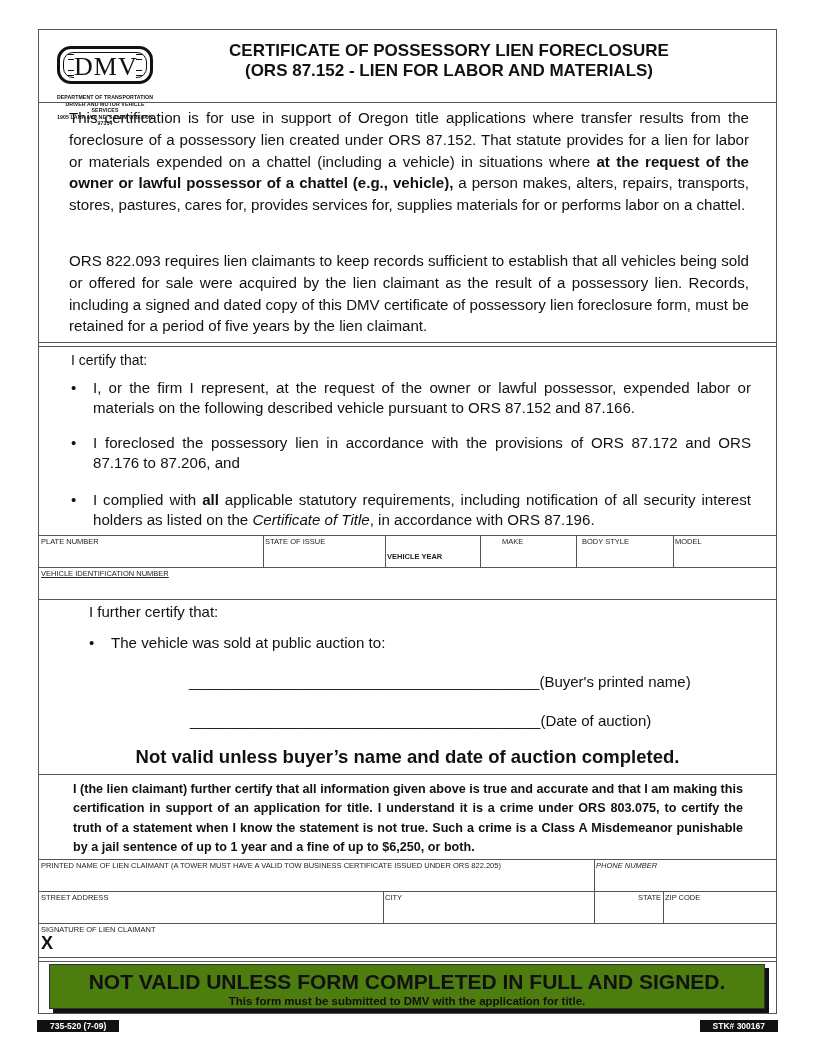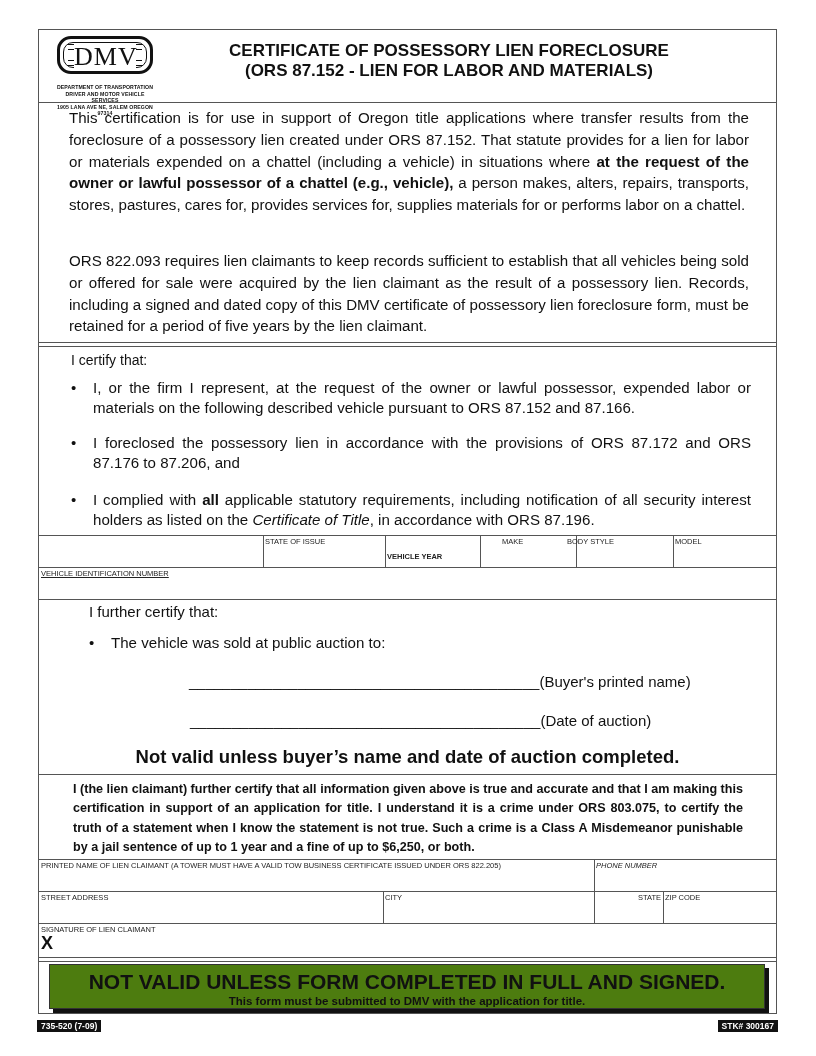--- a/index.html
+++ b/index.html
@@ -3,21 +3,21 @@
 <meta charset="utf-8">
 <style>
   html, body { margin:0; padding:0; background:#fff; }
   body { width:816px; height:1056px; position:relative; font-family:"Liberation Sans", sans-serif; color:#111; overflow:hidden; }
   .page { position:absolute; left:38px; top:29px; width:739px; height:985px; border:1px solid #555; box-sizing:border-box; }
   .hline { position:absolute; left:0; right:0; height:0; border-top:1px solid #555; }
   .dbl { position:absolute; left:0; right:0; height:3px; border-top:1px solid #555; border-bottom:1px solid #555; }
 
   
   .logo { position:absolute; left:14px; top:6px; width:104px; height:66px; }
-  .dmv-badge { width:96px; height:38px; margin:0 auto; border:3px solid #111; border-radius:14px; box-sizing:border-box; position:relative; background:#fff; }
+  .dmv-badge { width:96px; height:38px; margin:10px auto; border:3px solid #111; border-radius:14px; box-sizing:border-box; position:relative; background:#fff; }
   .dmv-badge::before { content:""; position:absolute; left:3px; right:3px; top:3px; bottom:3px; border:1.5px solid #111; border-radius:10px; }
   .dmv-badge .stripe-top, .dmv-badge .stripe-bot { position:absolute; left:8px; right:8px; height:4px; border-top:1px solid #111; border-bottom:1px solid #111; }
   .dmv-badge .stripe-top { top:5px; } .dmv-badge .stripe-bot { bottom:5px; }
   .dmv-text { position:absolute; left:0; right:0; top:4px; text-align:center; font-family:"Liberation Serif", serif; font-size:26px; line-height:28px; letter-spacing:1px; background:#fff; margin:0 14px; }
   .dept { text-align:center; font-size:5.2px; font-weight:bold; line-height:6.5px; margin-top:10px; letter-spacing:0.1px; }
   .title { position:absolute; left:160px; top:11px; width:500px; text-align:center; font-weight:bold; font-size:17px; line-height:20px; }
 
   .para { position:absolute; left:30px; width:680px; font-size:15.1px; line-height:21.8px; text-align:justify; }
   .para b { font-weight:bold; }
   .certify-head { position:absolute; left:32px; font-size:14px; }
@@ -30,21 +30,21 @@
 
   .fc-head { position:absolute; left:50px; font-size:15px; }
   .sig-line { position:absolute; font-size:15px; white-space:nowrap; }
   .warn1 { position:absolute; left:0; right:0; text-align:center; font-weight:bold; font-size:18.5px; }
   .legal { position:absolute; left:34px; width:670px; font-weight:bold; font-size:12.6px; line-height:19.3px; text-align:justify; }
 
   .notice { position:absolute; left:10px; top:934px; width:716px; height:45px; border:1px solid #333; box-shadow:4px 4px 0 #111; box-sizing:border-box; background:#4d7c0f; text-align:center; }
   .notice .n1 { font-weight:bold; font-size:21px; line-height:24px; margin-top:5px; }
   .notice .n2 { font-weight:bold; font-size:11.5px; line-height:14px; }
 
-  .footer-badge { position:absolute; top:1020px; background:#111; color:#fff; font-weight:bold; font-size:8.5px; padding:1px 4px; line-height:10px; }
+  .footer-badge { position:absolute; top:1020px; background:#111; color:#fff; font-weight:bold; font-size:8.5px; padding:1px 13px; line-height:10px; }
 </style>
 </head>
 <body>
 
 <div class="page">
 
   <div class="logo">
     <div class="dmv-badge">
       <div class="stripe-top"></div>
         <div class="stripe-bot"></div>
@@ -73,30 +73,33 @@
 
   <div class="hline" style="top:505px;"></div>
   <div class="hline" style="top:537px;"></div>
   <div class="hline" style="top:569px;"></div>
   <div class="vline" style="left:224px; top:505px; height:32px;"></div>
   <div class="vline" style="left:346px; top:505px; height:32px;"></div>
   <div class="vline" style="left:441px; top:505px; height:32px;"></div>
   <div class="vline" style="left:537px; top:505px; height:32px;"></div>
   <div class="vline" style="left:634px; top:505px; height:32px;"></div>
 
+  <div class="cell" style="left:0; top:505px; width:224px; height:32px;">
+      <div>PLATE NUMBER</div>
+    </div>
   <div class="cell" style="left:224px; top:505px; width:122px; height:32px;">
       <div>STATE OF ISSUE</div>
     </div>
   <div class="cell" style="left:346px; top:520px; width:95px; height:32px;font-weight:bold;">
       <div>VEHICLE YEAR</div>
     </div>
   <div class="cell" style="left:461px; top:505px; width:96px; height:32px;">
       <div>MAKE</div>
     </div>
-  <div class="cell" style="left:526px; top:505px; width:97px; height:32px;">
+  <div class="cell" style="left:541px; top:505px; width:97px; height:32px;">
       <div>BODY STYLE</div>
     </div>
   <div class="cell" style="left:634px; top:505px; width:105px; height:32px;">
       <div>MODEL</div>
     </div>
   <div class="cell" style="left:0; top:537px; width:739px; height:32px;text-decoration:underline;">
       <div>VEHICLE IDENTIFICATION NUMBER</div>
     </div>
 
   <div class="fc-head" style="top:573px;">I further certify that:</div>

